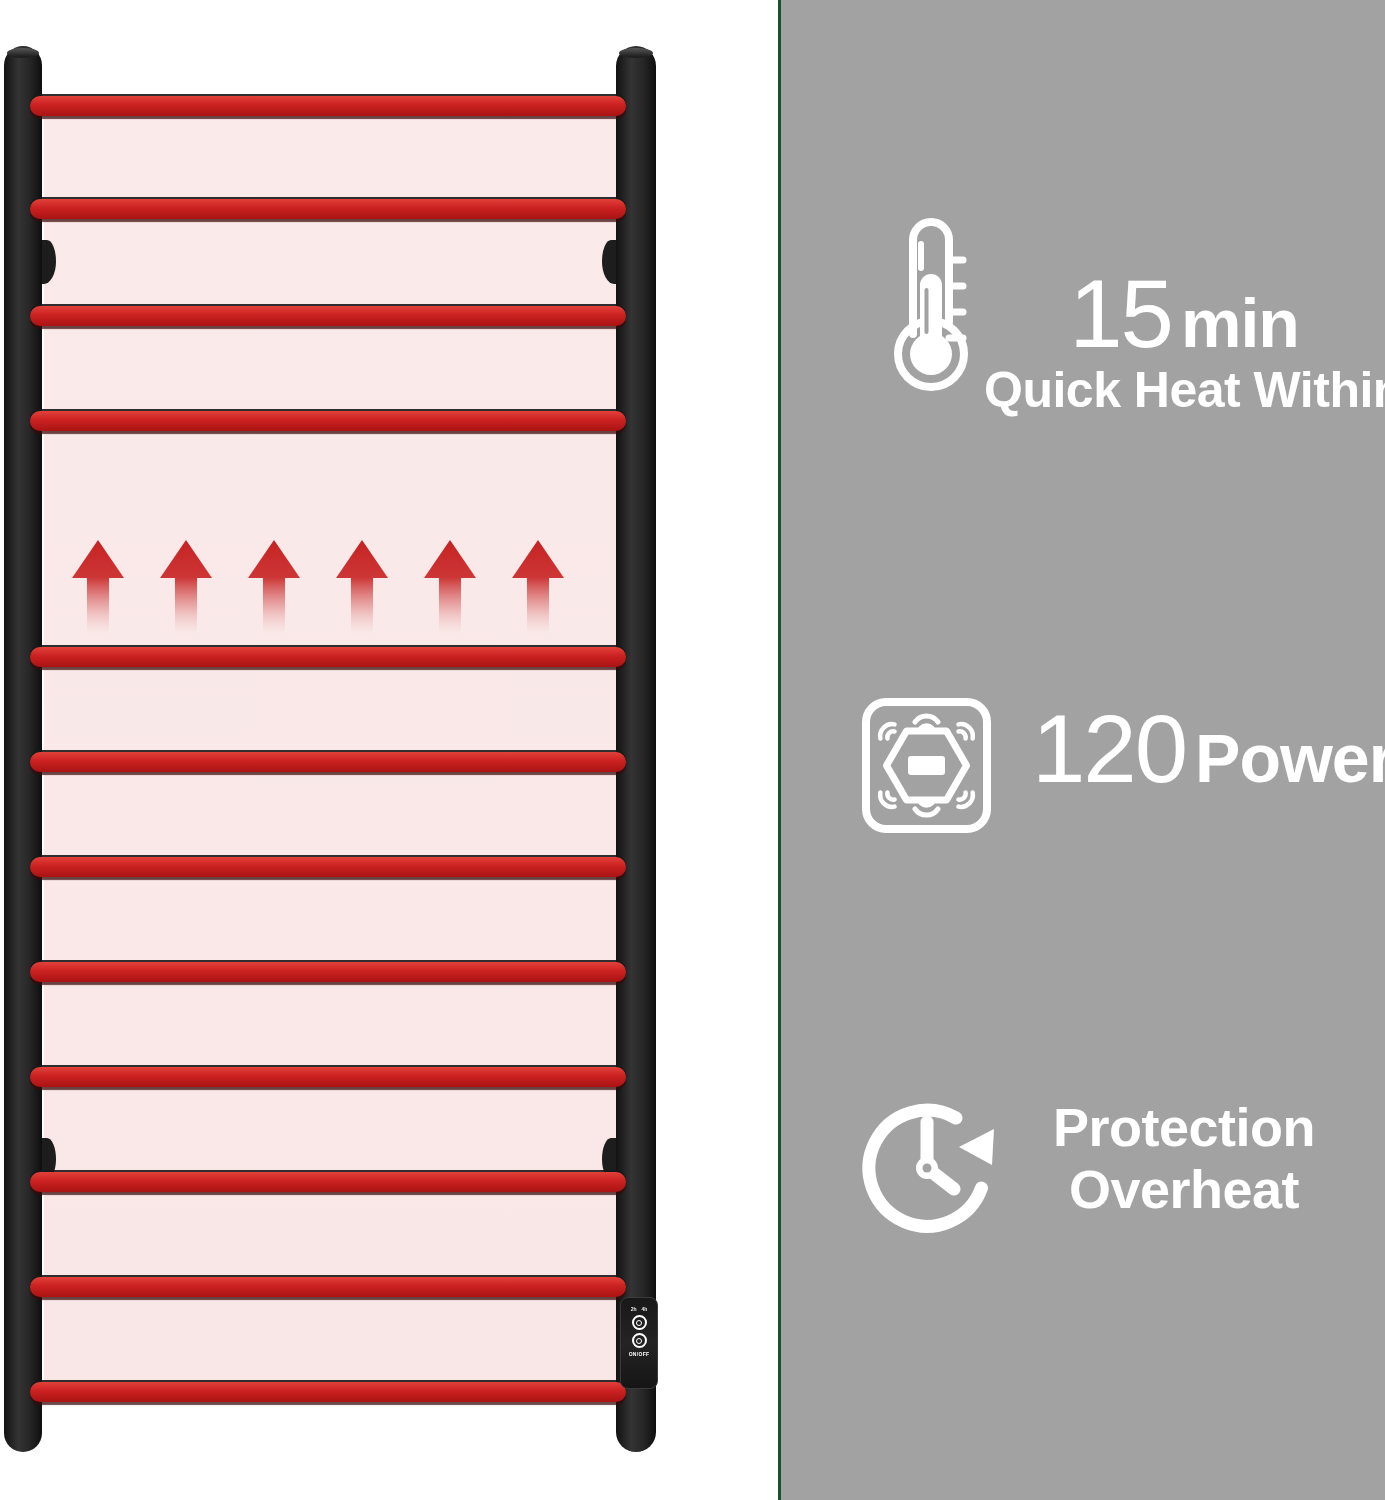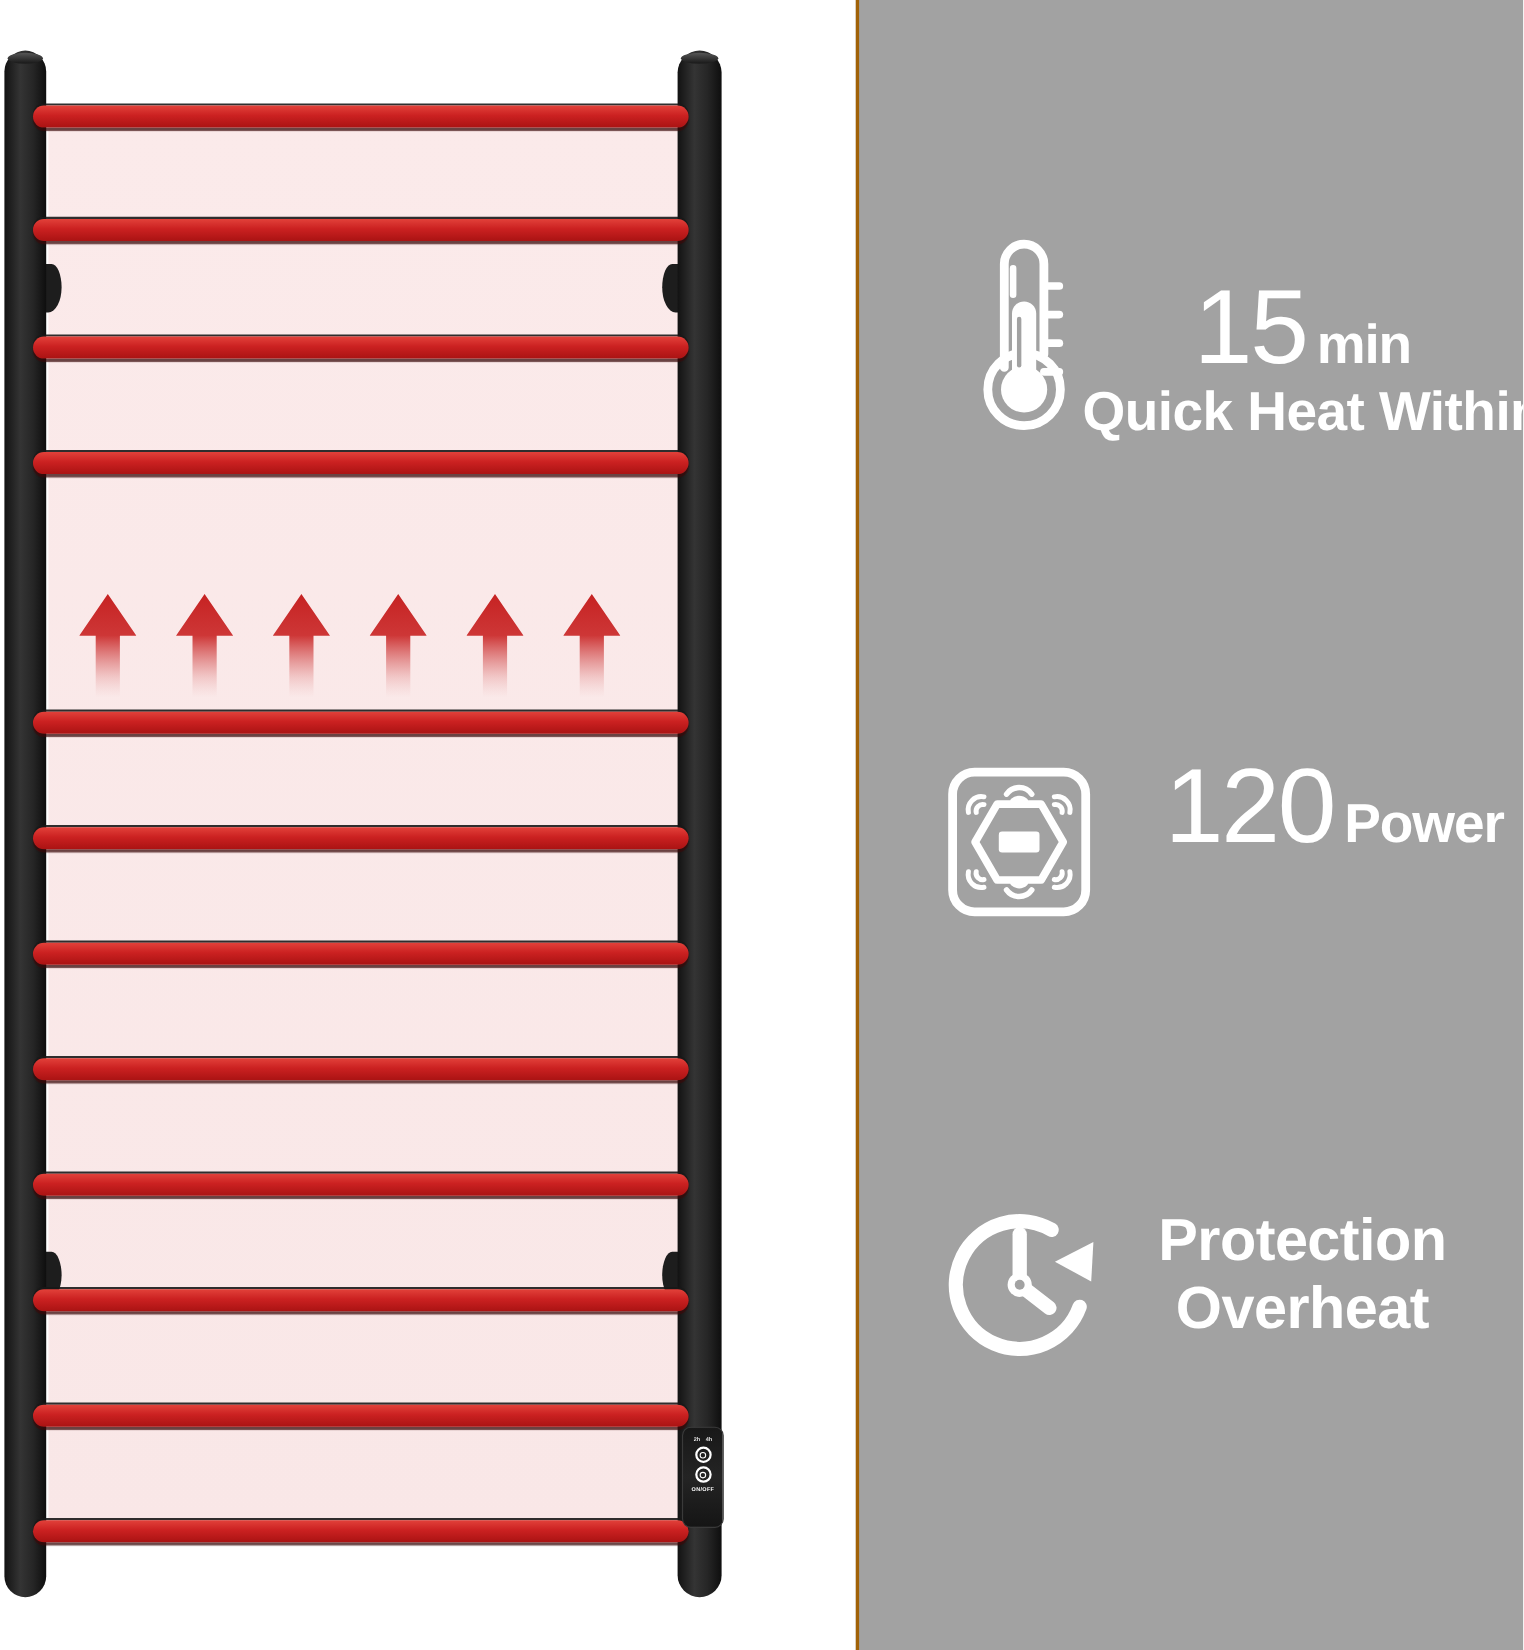--- a/index.html
+++ b/index.html
@@ -37,26 +37,26 @@
     border:1px solid #3a3a3a;border-radius:8px;
     display:flex;flex-direction:column;align-items:center;gap:3px;padding-top:8px;box-sizing:border-box;}
   .cp-timers{display:flex;gap:5px;font-size:5px;line-height:6px;color:#e6e6e6;font-weight:bold;}
   .cp-btn{width:15px;height:15px;border:2px solid #ffffff;border-radius:50%;
     display:flex;align-items:center;justify-content:center;box-sizing:border-box;}
   .cp-btn-inner{width:6px;height:6px;border:1.5px solid #ffffff;border-radius:50%;box-sizing:border-box;}
   .cp-label{font-size:5px;line-height:6px;color:#ffffff;font-weight:bold;letter-spacing:0.3px;}
 
   
   .right-panel{position:absolute;left:778px;top:0;width:607px;height:1500px;background:#a2a2a2;
-    border-left:3px solid #a16207;box-sizing:border-box;color:#ffffff;}
+    border-left:3px solid #14532d;box-sizing:border-box;color:#ffffff;}
   .feature-icon{position:absolute;}
   .feature-text{position:absolute;width:400px;text-align:center;}
   .value-line{display:flex;justify-content:center;align-items:baseline;gap:9px;white-space:nowrap;}
   .big{font-size:96px;font-weight:400;line-height:1;letter-spacing:-2px;}
-  .unit{font-size:50px;font-weight:700;letter-spacing:-1px;margin-top:39px;}
+  .unit{font-size:68px;font-weight:700;letter-spacing:-1px;margin-top:39px;}
   .caption{font-size:50px;font-weight:700;line-height:1.15;letter-spacing:-0.5px;white-space:nowrap;}
   .caption.lg{font-size:54px;}
 
   .icon-f1{left:112px;top:212px;}
   .text-f1{left:203px;top:245px;}
   .icon-f2{left:79px;top:692px;}
   .text-f2{left:203px;top:680px;padding-left:29px;}
   .icon-f3{left:72px;top:1088px;}
   .text-f3{left:203px;top:1096px;}
 </style>

